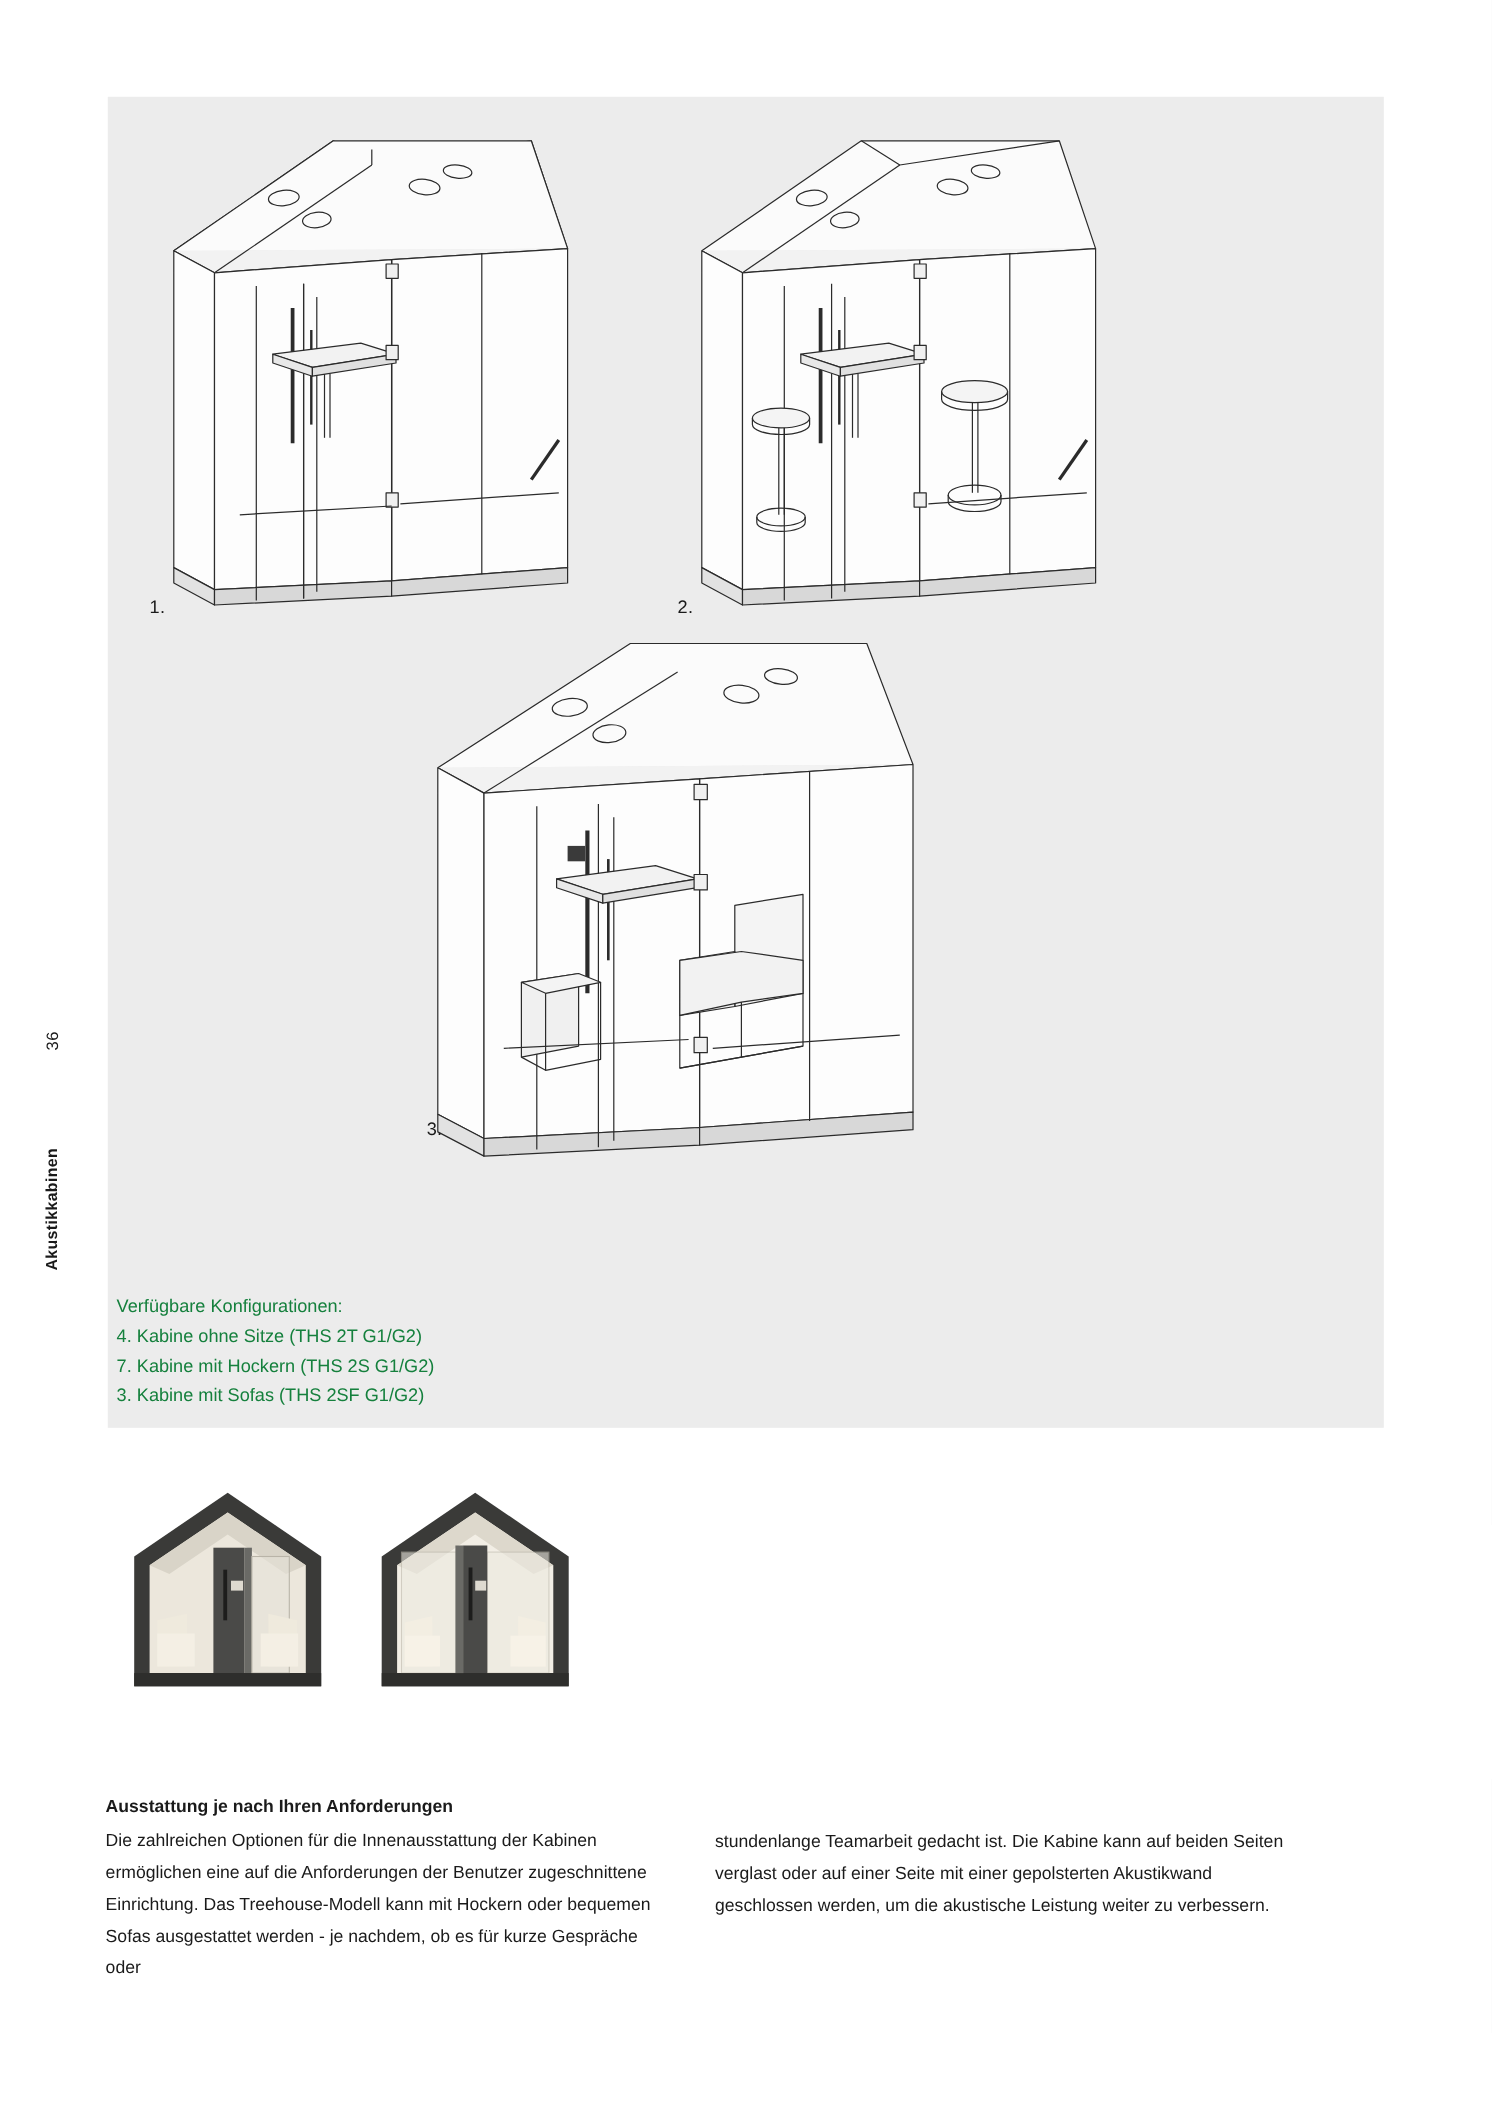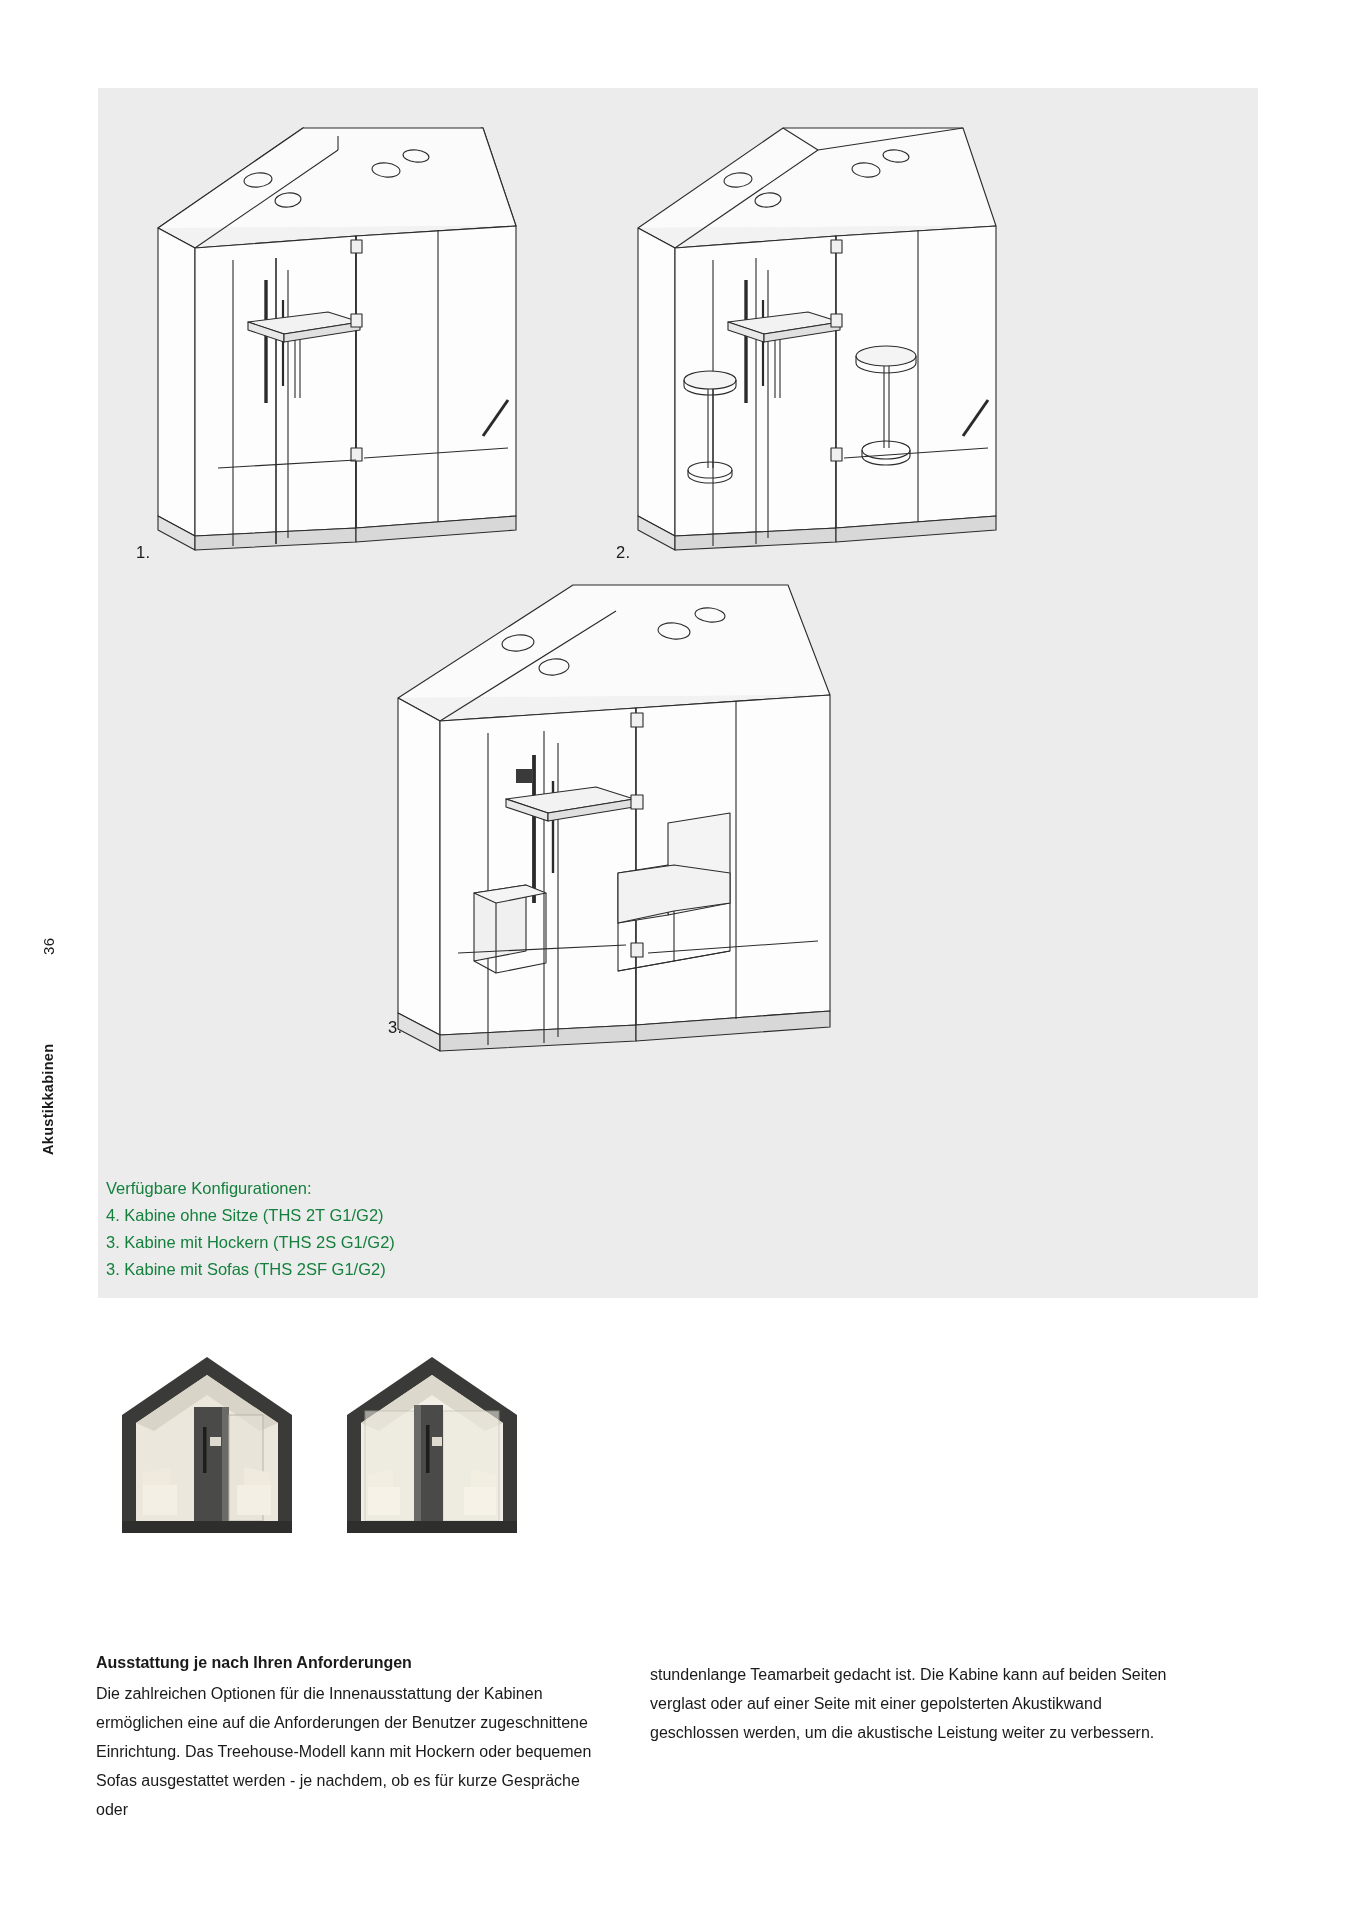--- a/index.html
+++ b/index.html
@@ -88,21 +88,20 @@
     font-size: 16px;
     line-height: 29px;
     color: #1a1a1a;
   }
   .body-col.left  { left: 96px;  top: 1628px; width: 500px; }
   .body-col.right { left: 650px; top: 1660px; width: 520px; }
   .body-head {
     font-weight: bold;
     font-size: 16px;
     margin-bottom: 2px;
-    margin-top: 20px;
   }
 </style>
 </head>
 <body>
 
 <div class="side-number">36</div>
 <div class="side-section">Akustikkabinen</div>
 
 <div class="hero">
 
@@ -259,21 +258,21 @@
       <path d="M270 380 L440 368"></path>
       <path d="M80 380 L248 372"></path>
     </svg>
   </div>
   <div class="fig-label" style="left:290px; top:930px;">3.</div>
 </div>
 
 <div class="config-block">
   <div>Verfügbare Konfigurationen:</div>
   <div>4. Kabine ohne Sitze (THS 2T G1/G2)</div>
-  <div>3. Kabine mit Hockern (THS 2S G1/G2)</div>
+  <div>7. Kabine mit Hockern (THS 2S G1/G2)</div>
   <div>3. Kabine mit Sofas (THS 2SF G1/G2)</div>
 </div>
 
 <div class="photos">
 
   <div class="photo" style="left:0;">
     <svg width="195" height="200" viewBox="0 0 195 200">
       <rect x="0" y="0" width="195" height="200" fill="#ffffff"></rect>
 
       <path d="M12 70 L97 12 L182 70 L182 188 L12 188 Z" fill="#3a3a38"></path>

